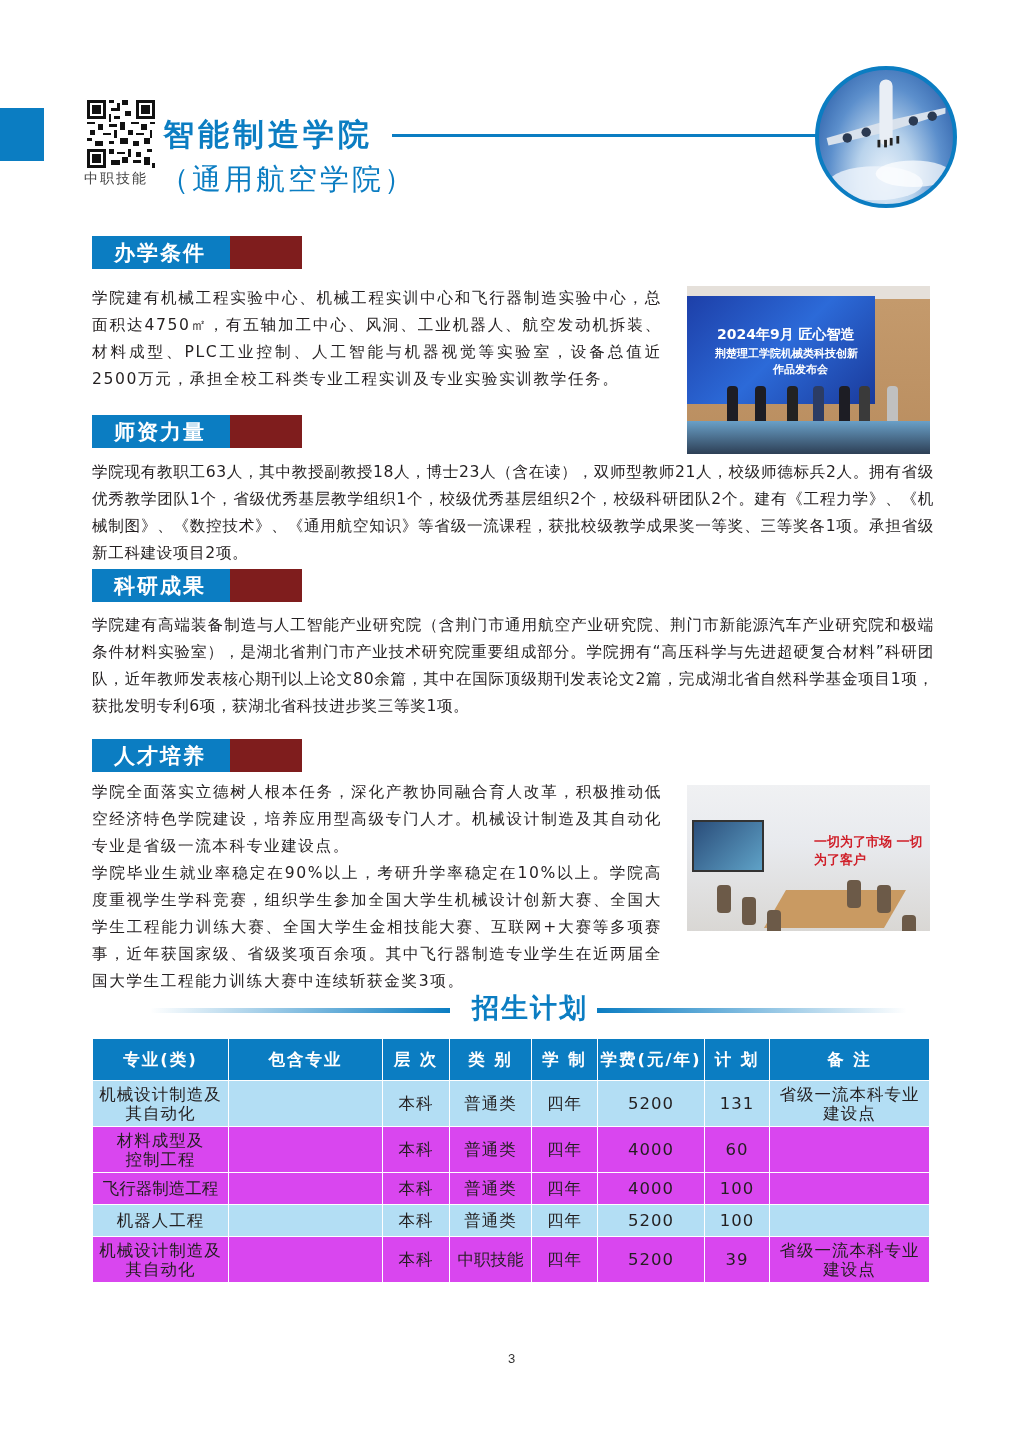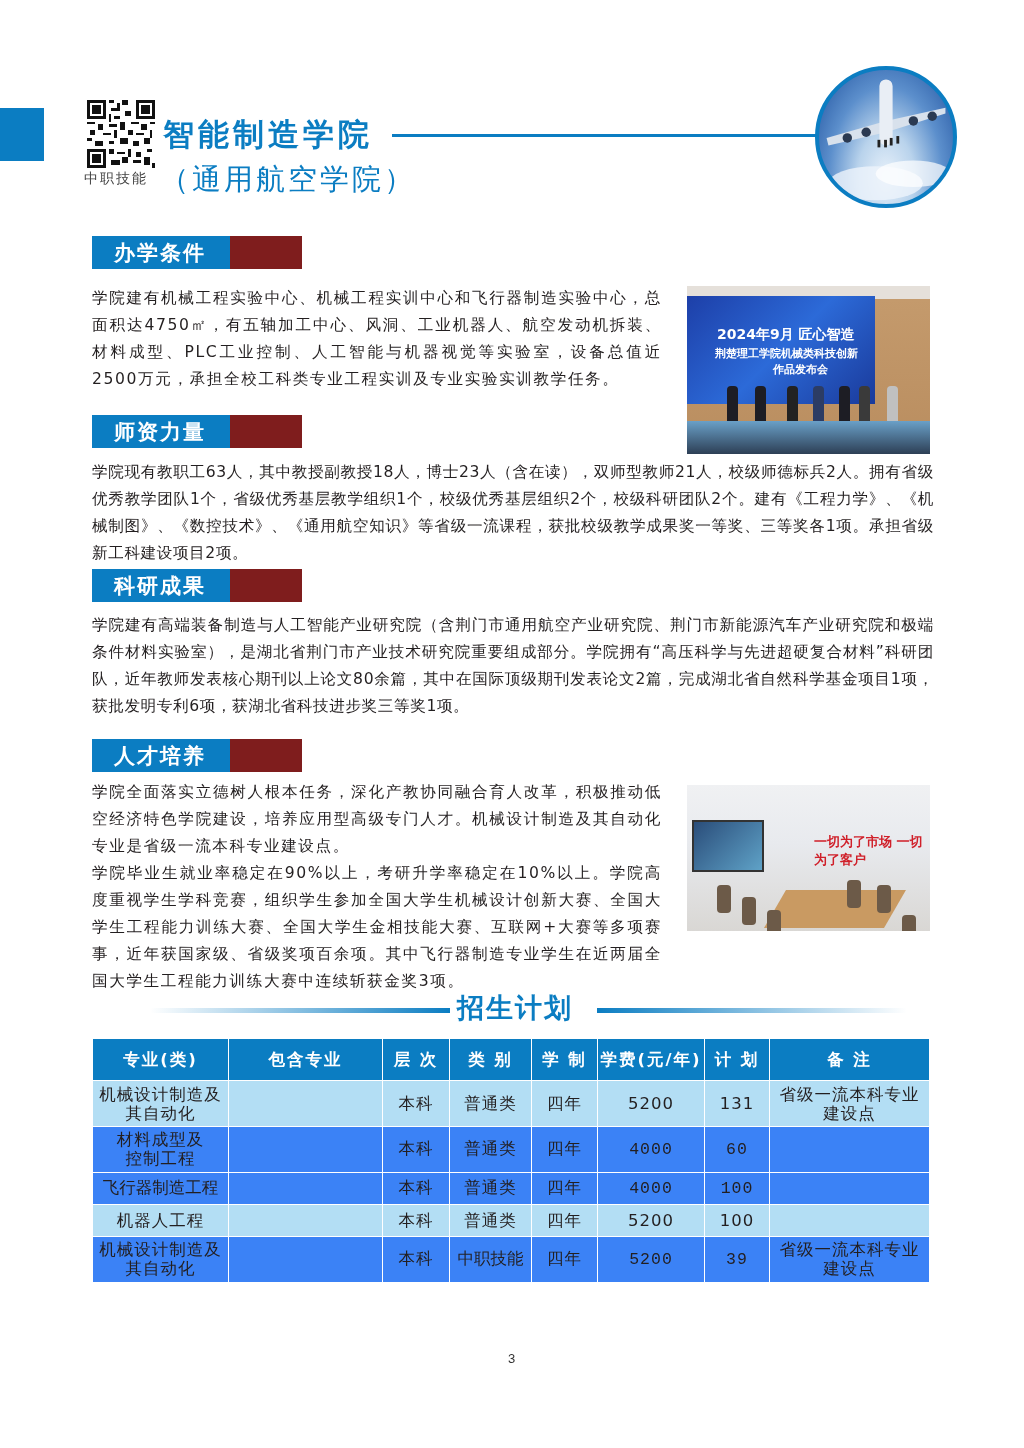--- a/index.html
+++ b/index.html
@@ -38,27 +38,27 @@
 
     .photo2 { left: 687px; top: 785px; width: 243px; height: 146px; background: linear-gradient(180deg, #f0f1f3 0%, #e8eaee 40%, #d9d7d4 100%); }
     .photo2 .proj { position: absolute; left: 5px; top: 35px; width: 72px; height: 52px; background: linear-gradient(135deg, #2a4d7a, #5fa2c7); border: 2px solid #333; }
     .photo2 .slogan { position: absolute; left: 127px; top: 48px; font-size: 13px; font-weight: bold; color: #d0202a; }
     .photo2 .table { position: absolute; left: 88px; top: 105px; width: 120px; height: 38px; background: #c99a62; transform: skewX(-30deg); }
     .chair { position: absolute; width: 14px; height: 28px; background: #6c5a48; border-radius: 4px; }
 
     .plan-banner { position: absolute; left: 150px; top: 990px; width: 760px; height: 40px; }
     .plan-line-l { position: absolute; left: 0; top: 18px; width: 300px; height: 5px; background: linear-gradient(90deg, rgba(11,125,194,0) 0%, #0b7dc2 100%); }
     .plan-line-r { position: absolute; left: 447px; top: 18px; width: 310px; height: 5px; background: linear-gradient(90deg, #0b7dc2 0%, rgba(11,125,194,0) 100%); }
-    .plan-title { position: absolute; left: 307px; top: 0px; font-size: 27px; font-weight: bold; color: #0b7dc2; letter-spacing: 2px; }
+    .plan-title { position: absolute; left: 322px; top: 0px; font-size: 27px; font-weight: bold; color: #0b7dc2; letter-spacing: 2px; }
 
     table.plan { position: absolute; left: 92px; top: 1038px; width: 837px; border-collapse: collapse; table-layout: fixed; }
     table.plan th, table.plan td { border: 1px solid #ffffff; text-align: center; vertical-align: middle; font-size: 16.5px; color: #231f20; letter-spacing: 1px; line-height: 19px; }
     table.plan th { background: #0b7dc2; color: #ffffff; font-weight: bold; height: 42px; font-size: 16.5px; letter-spacing: 2px; }
     table.plan tr.odd td { background: #b3def4; }
-    table.plan tr.even td { background: #3b82f6; font-family: Liberation Mono, monospace; }
+    table.plan tr.even td { background: #d946ef; }
     table.plan tr.tall td { height: 46px; }
     table.plan tr.short td { height: 32px; }
 
     .page-num { position: absolute; left: 508px; top: 1351px; font-family: "Liberation Sans", sans-serif; font-size: 13px; color: #333; }
   </style>
 </head>
 <body>
 
 <div class="left-tab"></div>
 

